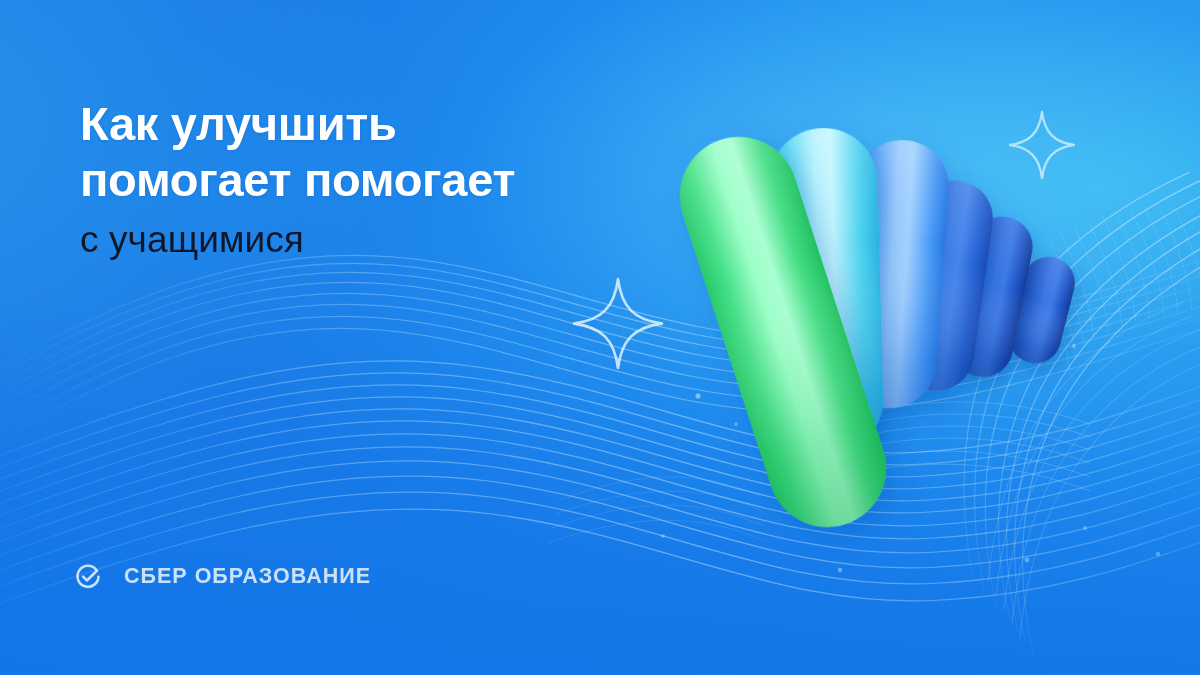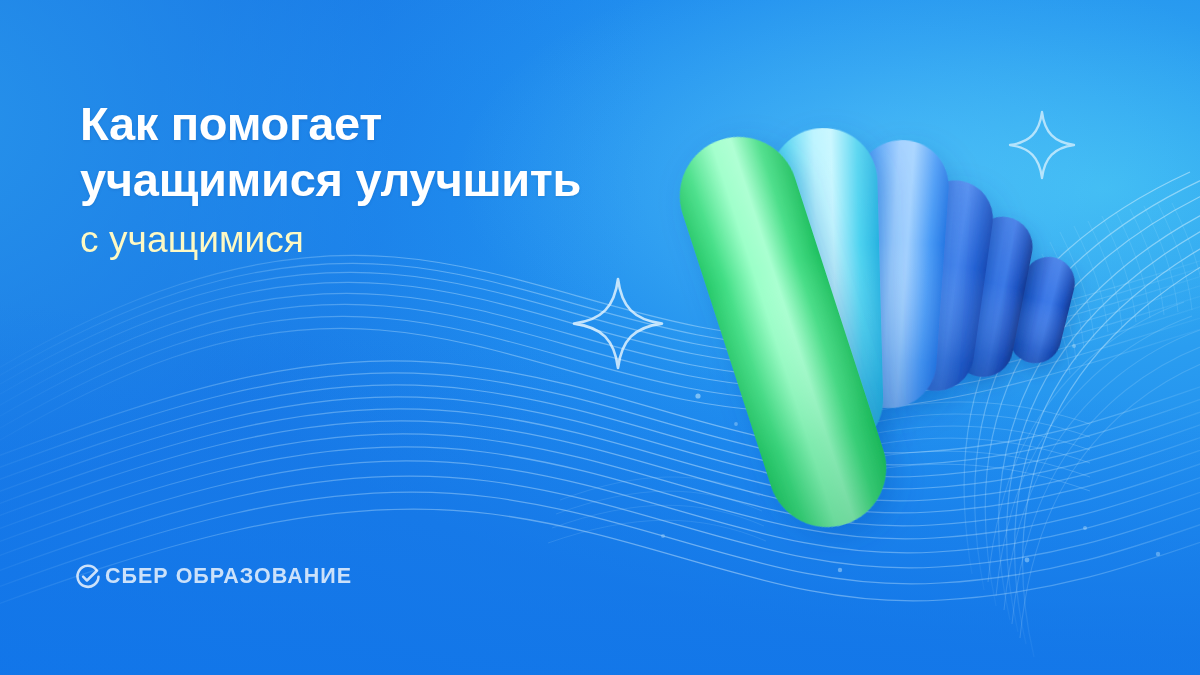--- a/index.html
+++ b/index.html
@@ -63,36 +63,36 @@
     color: #ffffff;
     font-size: 47px;
     font-weight: bold;
     line-height: 1.20;
     letter-spacing: -0.3px;
     text-shadow: 0 1px 3px rgba(10,60,130,0.18);
   }
   .title-line { display: block; white-space: nowrap; }
   .subtitle {
     margin: 10px 0 0 0;
-    color: #fef9c3;
+    color: #0f172a;
     font-size: 37px;
     font-weight: normal;
     line-height: 1.15;
     letter-spacing: 0.1px;
     white-space: nowrap;
   }
 
   
   .logo {
     position: absolute;
     left: 74px;
     bottom: 84px;
     display: flex;
     align-items: center;
-    gap: 3px;
+    gap: 22px;
     z-index: 6;
   }
   .logo-mark {
     width: 28px;
     height: 28px;
     flex: 0 0 28px;
     display: block;
   }
   .logo-text {
     color: rgba(255,255,255,0.78);
@@ -358,22 +358,22 @@
       </g>
 
       <g transform="translate(1042,146)">
         <path d="M 0 -34 C 2.7 -13.5 12 -3.8 32 -1.0 C 12 1.8 2.7 11.5 0 32 C -2.7 11.5 -12 1.8 -32 -1.0 C -12 -3.8 -2.7 -13.5 0 -34 Z" fill="none" stroke="#eaf8ff" stroke-opacity="0.68" stroke-width="2.3" stroke-linejoin="round"></path>
       </g>
     </svg>
   </div>
 
   <div class="content">
     <h1 class="title">
-      <span class="title-line">Как помогает</span>
-      <span class="title-line">учащимися улучшить</span>
+      <span class="title-line">Как улучшить</span>
+      <span class="title-line">помогает помогает</span>
     </h1>
     <p class="subtitle">с учащимися</p>
   </div>
 
   <div class="logo">
     <span class="logo-mark-wrap">
       <svg class="logo-mark" viewBox="0 0 32 32" xmlns="http://www.w3.org/2000/svg">
         <path d="M 25.1 7.4 A 12 12 0 1 0 28 15.6" fill="none" stroke="rgba(255,255,255,0.78)" stroke-width="2.9" stroke-linecap="round"></path>
         <path d="M 10.4 15.6 L 14.8 20.0 L 26.4 8.6" fill="none" stroke="rgba(255,255,255,0.78)" stroke-width="2.9" stroke-linecap="round" stroke-linejoin="round"></path>
       </svg>

